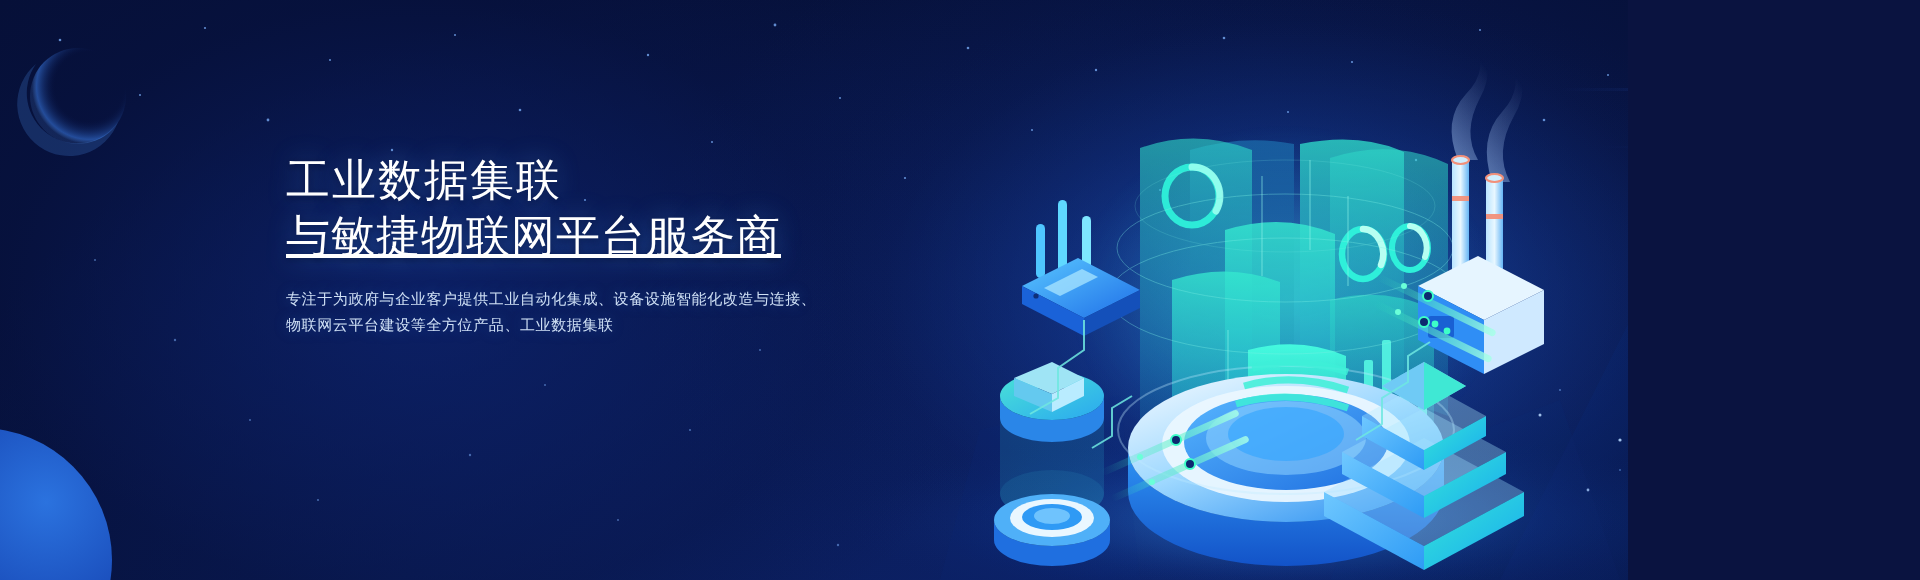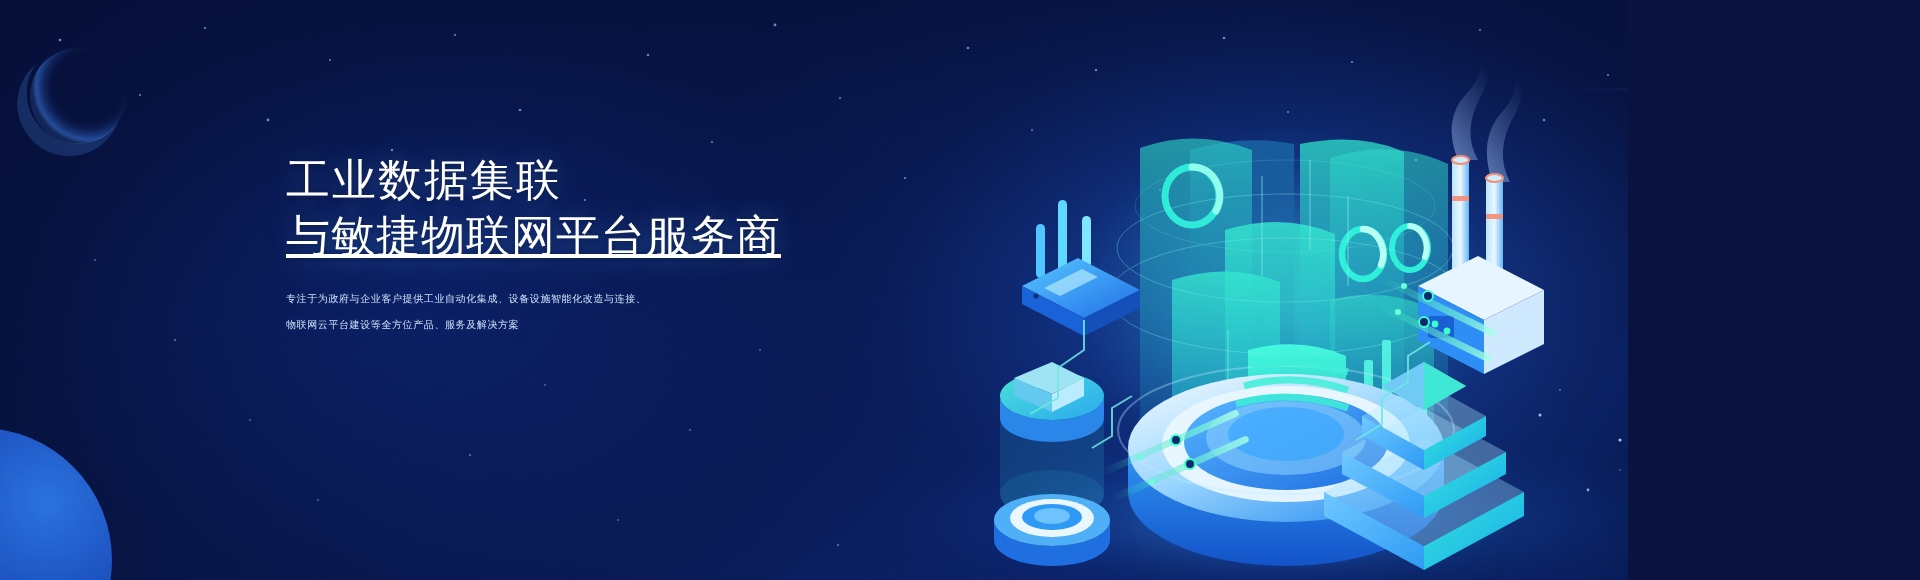--- a/index.html
+++ b/index.html
@@ -19,21 +19,21 @@
 
   
   .textblock{position:absolute;left:286px;top:152px;width:560px;}
   .headline{
     color:#ffffff;font-size:44px;line-height:56px;letter-spacing:2px;
     font-weight:400;white-space:nowrap;
     text-shadow:0 0 26px rgba(80,160,255,0.45), 0 2px 6px rgba(0,10,40,0.6);
   }
   .headline .l2{letter-spacing:1px;text-decoration:underline;}
   .subtext{
-    margin-top:22px;color:#cfe0f5;font-size:10px;line-height:26px;
+    margin-top:22px;color:#cfe0f5;font-size:15px;line-height:26px;
     letter-spacing:0.6px;font-weight:400;
     text-shadow:0 0 14px rgba(60,130,230,0.35);
   }
   .subtext div{white-space:nowrap;}
 </style>
 </head>
 <body>
 
 <div class="banner">
 
@@ -415,17 +415,17 @@
     </g>
   </svg>
 
   <div class="textblock">
     <div class="headline">
       <div class="l1">工业数据集联</div>
       <div class="l2">与敏捷物联网平台服务商</div>
     </div>
     <div class="subtext">
       <div>专注于为政府与企业客户提供工业自动化集成、设备设施智能化改造与连接、</div>
-      <div>物联网云平台建设等全方位产品、服务及解决方案</div>
+      <div>物联网云平台建设等全方位产品、工业数据集联</div>
     </div>
   </div>
 
 </div>
 
 </body></html>

